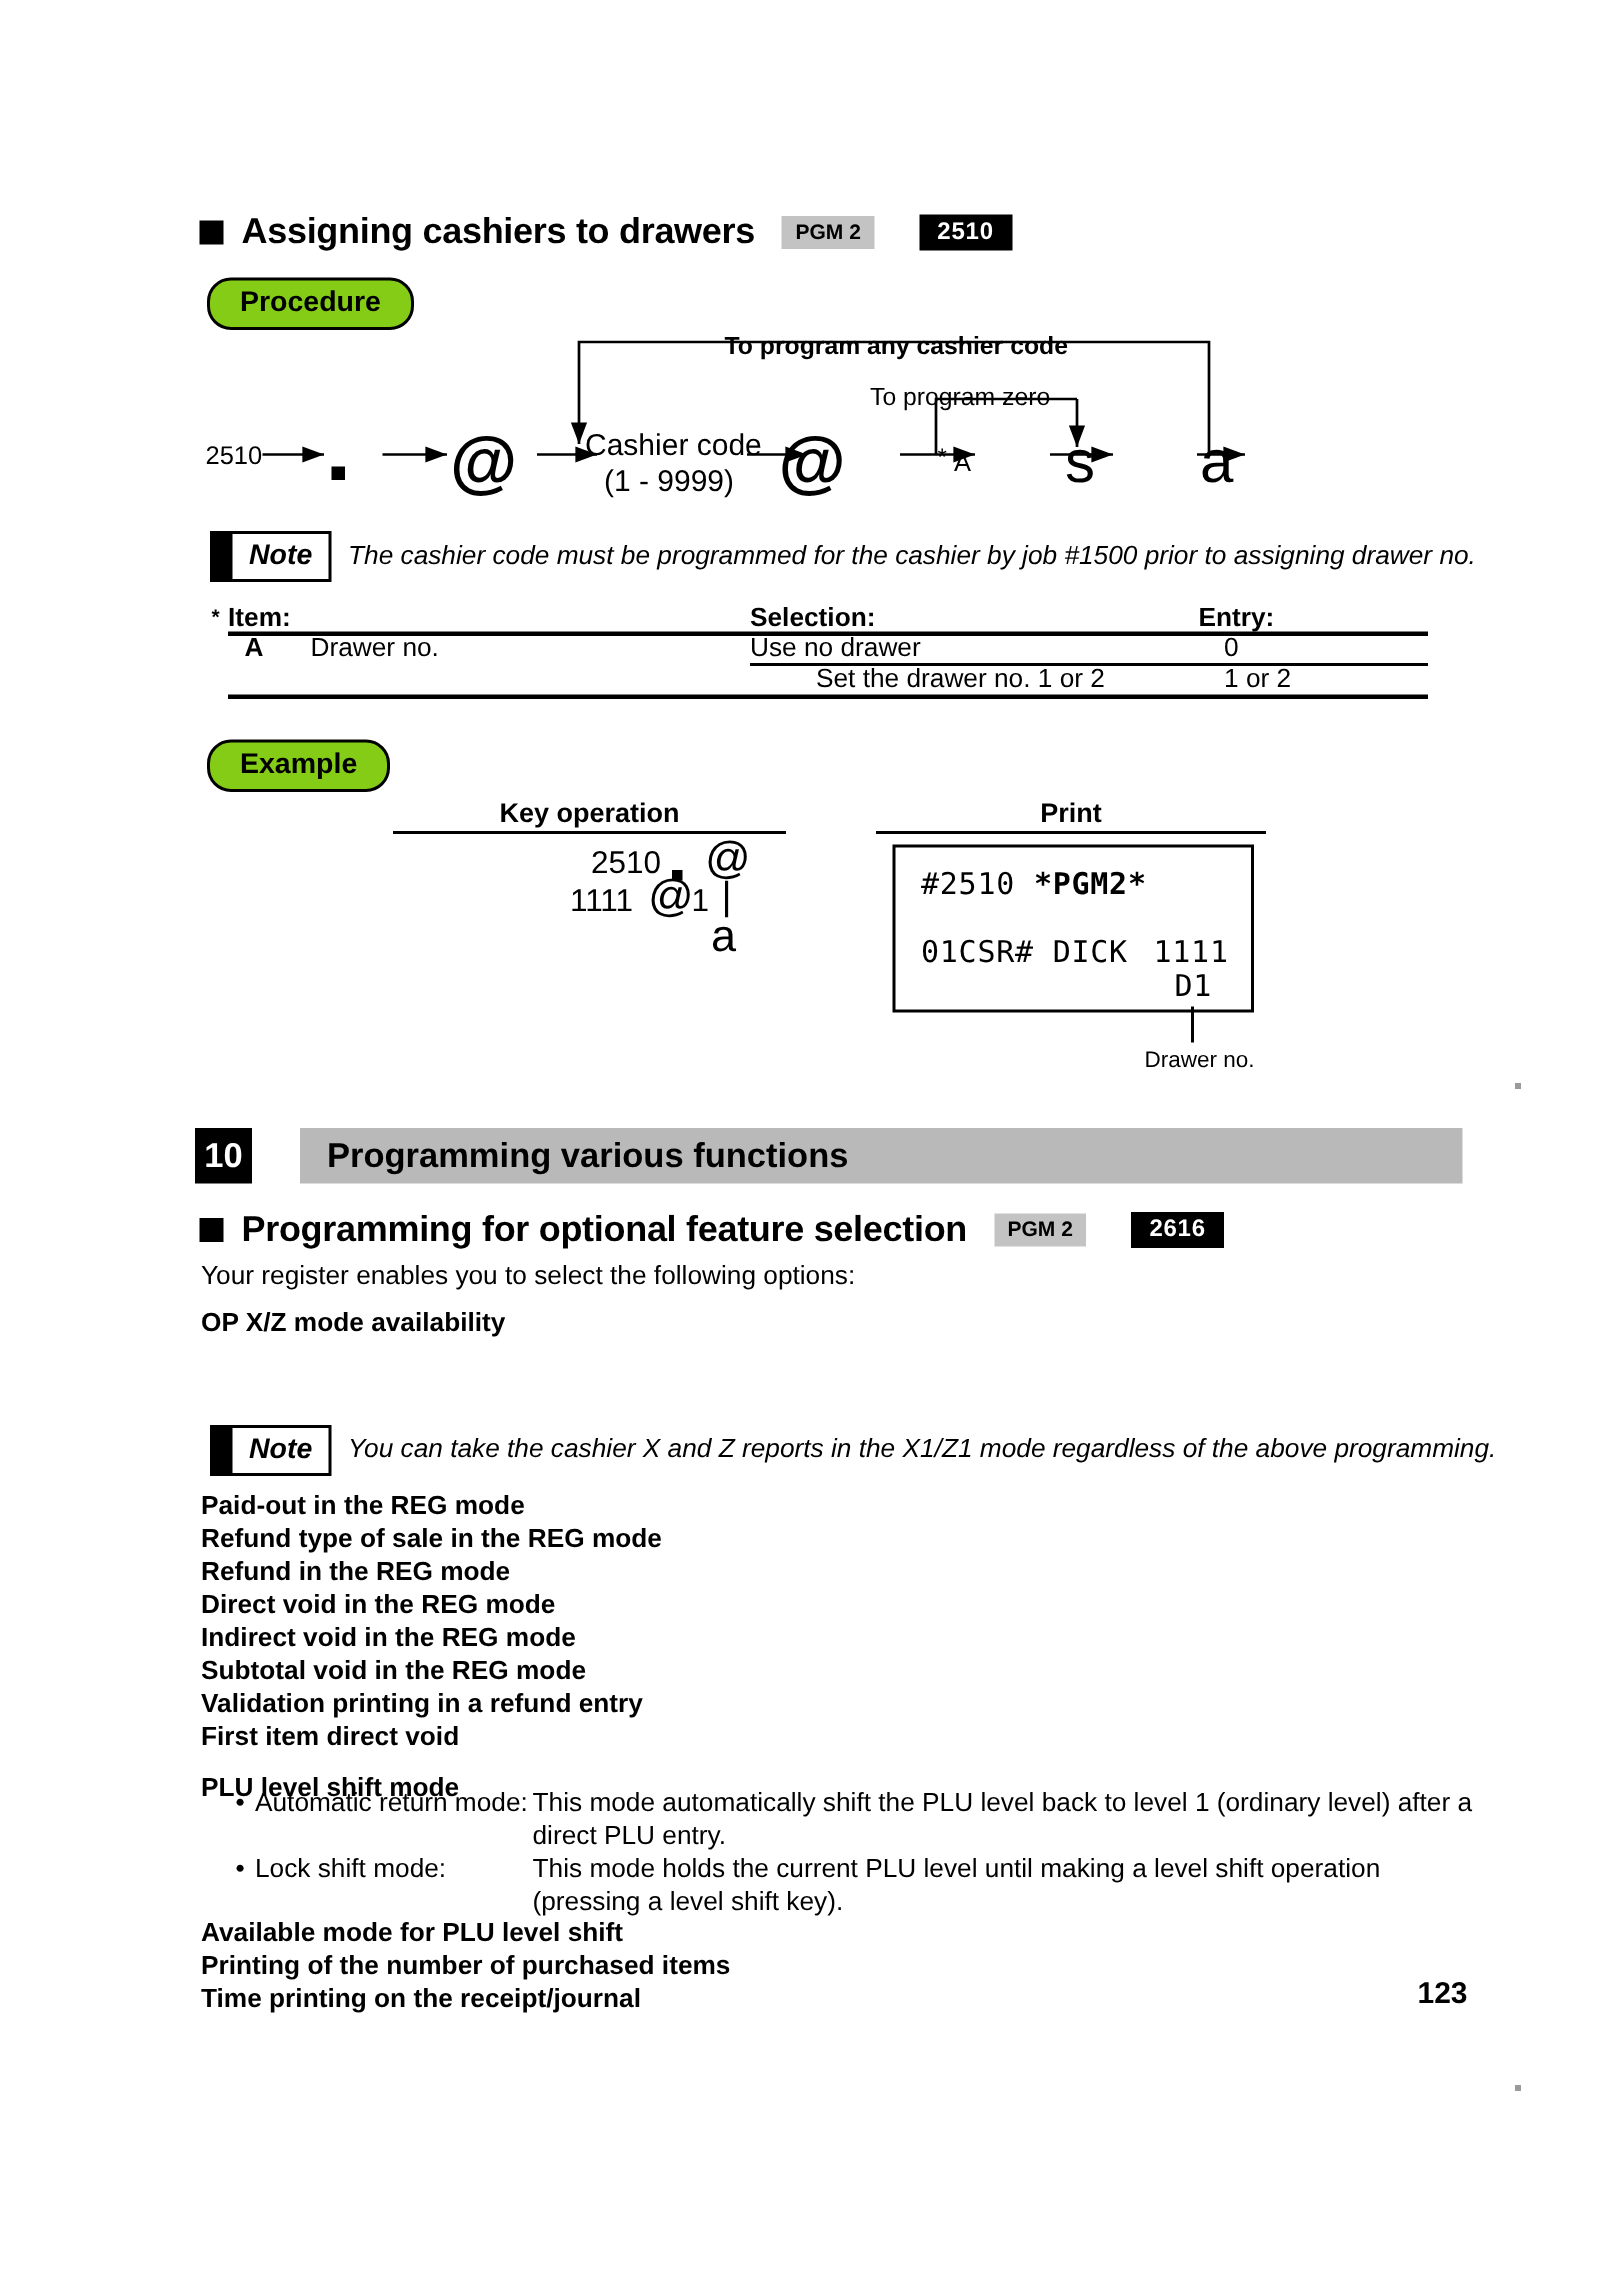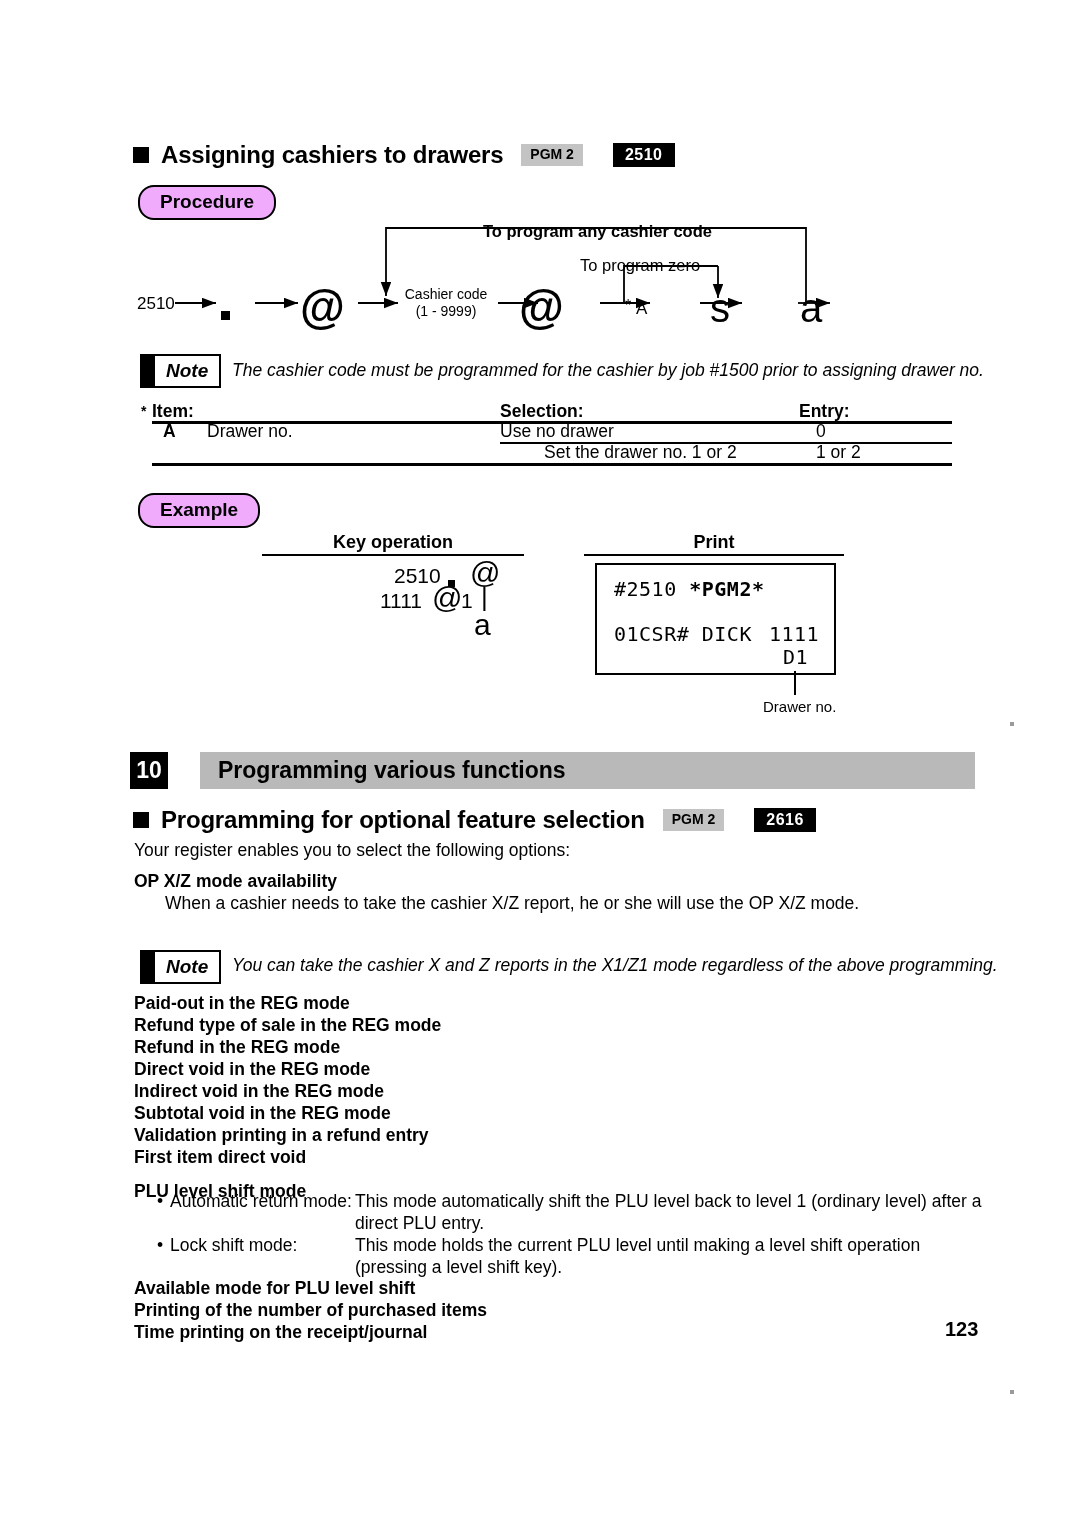--- a/index.html
+++ b/index.html
@@ -62,21 +62,21 @@
     padding: 3px 12px 3px 12px;
     line-height: 1.1;
     letter-spacing: 0.5px;
     white-space: nowrap;
     margin-left: 18px;
   }
 
   
   .pill {
     display: inline-block;
-    background: #f0abfc;
+    background: #84cc16;
     border: 2px solid #000;
     border-radius: 16px;
     color: #000;
     font-size: 19px;
     font-weight: bold;
     padding: 4px 20px 5px 20px;
     line-height: 1.15;
     white-space: nowrap;
   }
 
@@ -122,21 +122,21 @@
     line-height: 1;
     white-space: nowrap;
   }
   .fl-dotkey {
     position: absolute;
     width: 9px; height: 9px;
     background: #000;
   }
   .fl-label {
     position: absolute;
-    font-size: 14px;
+    font-size: 20px;
     text-align: center;
     line-height: 1.18;
     white-space: nowrap;
   }
   .fl-cap {
     position: absolute;
     font-size: 16.5px;
     white-space: nowrap;
   }
   .fl-glyph {
@@ -414,21 +414,20 @@
   <div class="sq-head" style="left:133px; top:806px;">
     <span class="sq-bullet"></span>
     <span class="sq-title">Programming for optional feature selection</span>
     <span class="badge-pgm">PGM 2</span>
     <span class="badge-code">2616</span>
   </div>
 
   <div class="ptxt" style="left:134px; top:840px;">Your register enables you to select the following options:</div>
 
   <div class="btxt" style="left:134px; top:871px;">OP X/Z mode availability</div>
-  <div class="ptxt" style="left:165px; top:893px;">When a cashier needs to take the cashier X/Z report, he or she will use the OP X/Z mode.</div>
 
   <div class="abs" style="left:140px; top:950px;">
     <span class="note-badge">
       <span class="note-bar"></span>
       <span class="note-word">Note</span>
     </span>
   </div>
   <div class="note-text abs" style="left:232px; top:955px;">You can take the cashier X and Z reports in the X1/Z1 mode regardless of the above programming.</div>
 
   <div class="btxt" style="left:134px; top:993px;">Paid-out in the REG mode</div>

